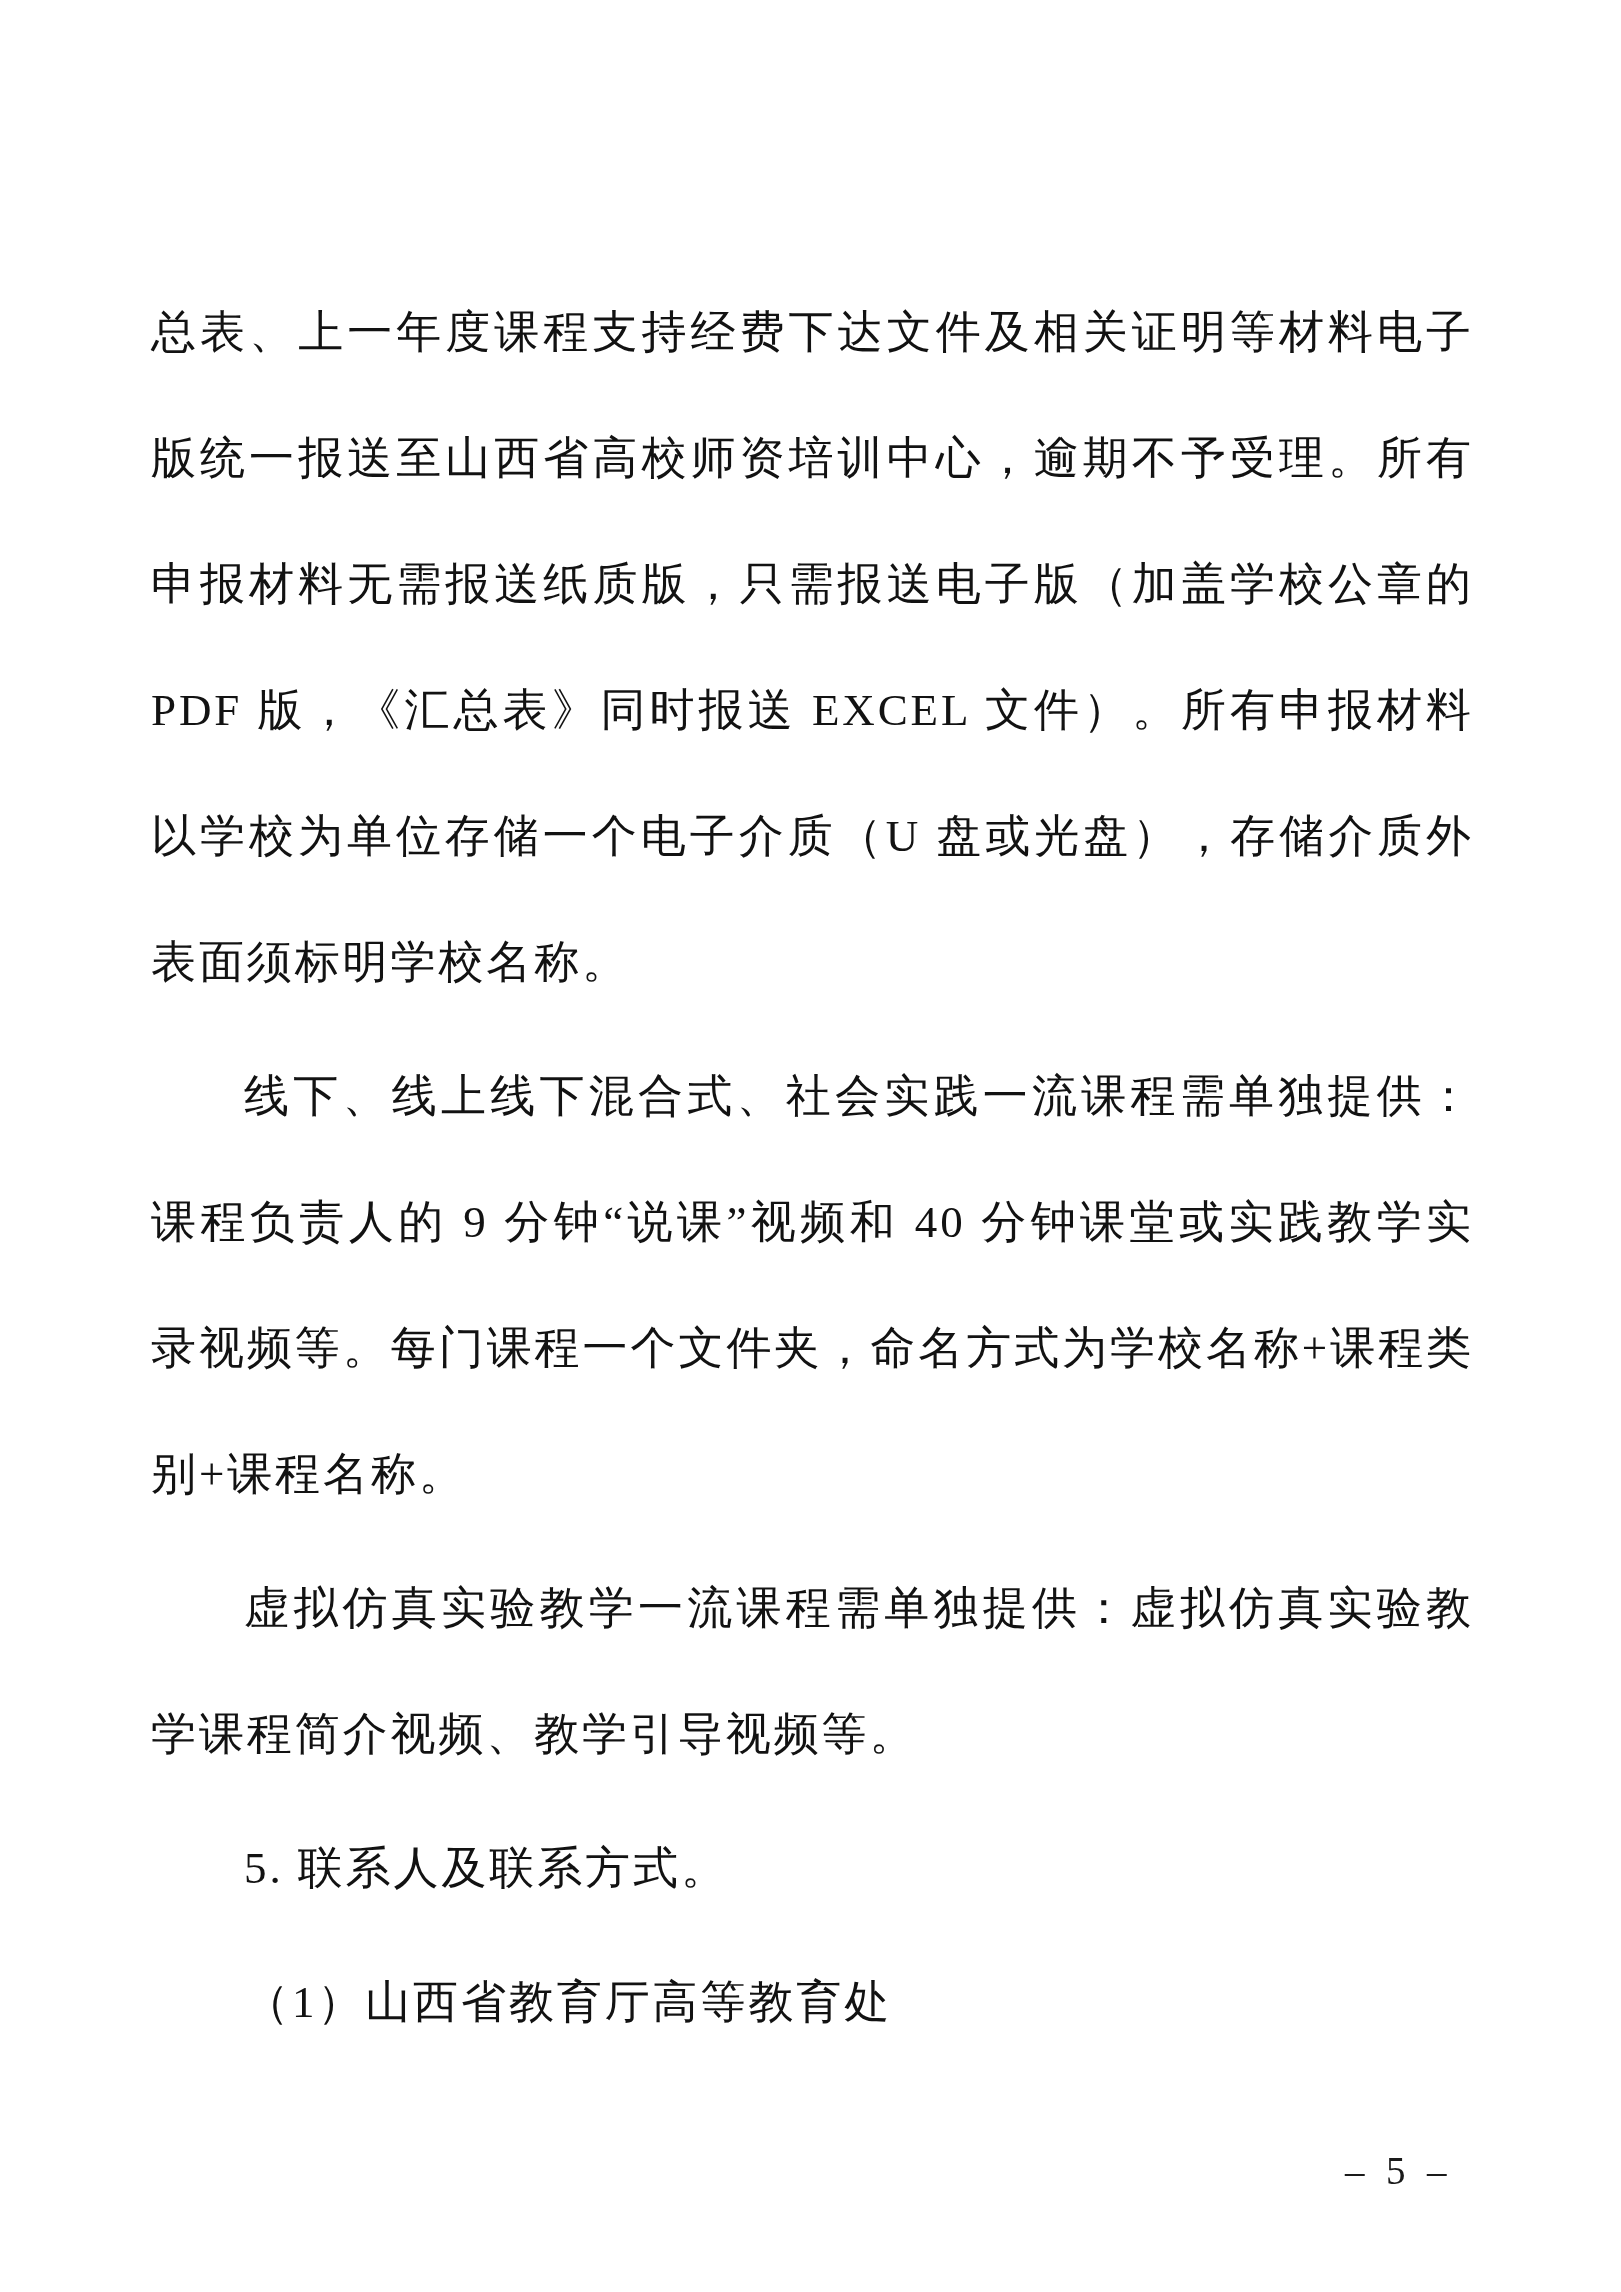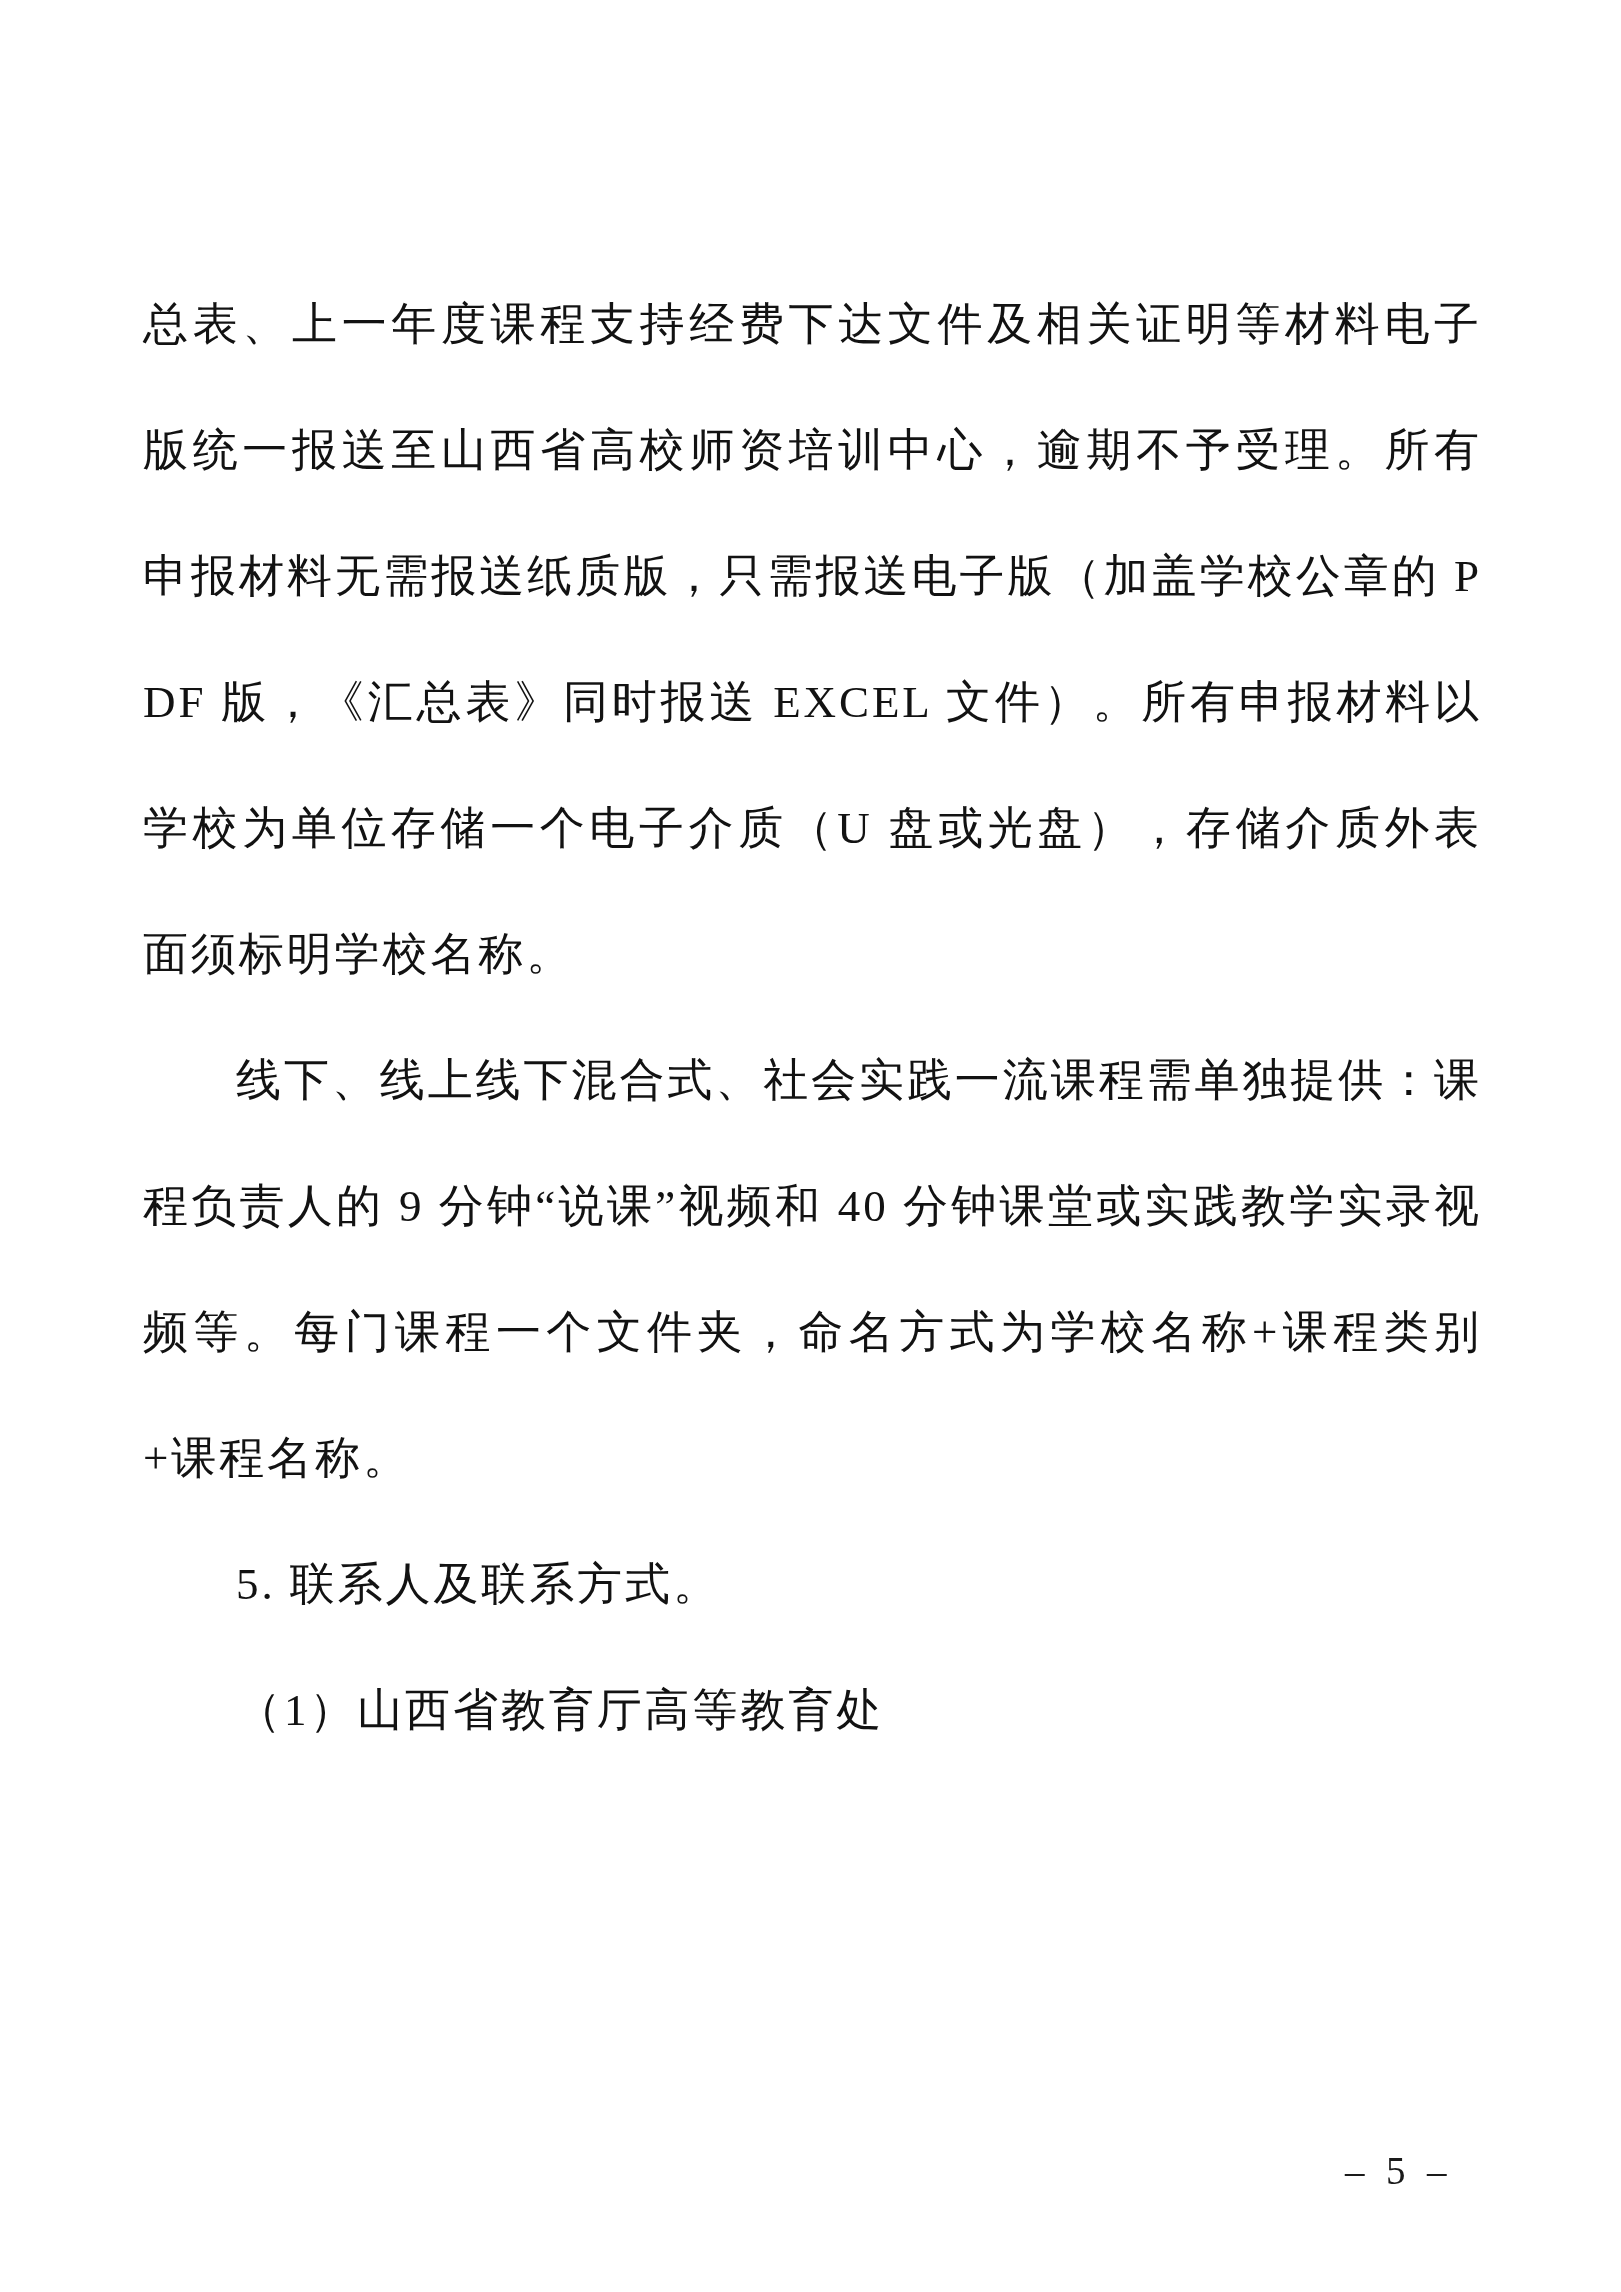--- a/index.html
+++ b/index.html
@@ -17,21 +17,21 @@
     font-family: "Liberation Serif", "DejaVu Serif", serif;
     overflow: hidden;
   }
   .content {
     position: absolute;
     left: 143px;
     top: 261px;
     width: 1339px;
   }
   p.doc-par {
-    margin: 0;
+    margin: 8px;
     font-size: 45px;
     line-height: 126px;
     letter-spacing: 2.9px;
     text-align: justify;
     text-justify: inter-character;
     word-break: break-all;
   }
   p.indent {
     text-indent: 93px;
   }
@@ -45,19 +45,20 @@
     white-space: nowrap;
   }
 </style>
 </head>
 <body>
 
 <div class="page">
   <div class="content">
     <p class="doc-par">总表、上一年度课程支持经费下达文件及相关证明等材料电子版统一报送至山西省高校师资培训中心，逾期不予受理。所有申报材料无需报送纸质版，只需报送电子版（加盖学校公章的 PDF 版，《汇总表》同时报送 EXCEL 文件）。所有申报材料以学校为单位存储一个电子介质（U 盘或光盘），存储介质外表面须标明学校名称。</p>
     <p class="doc-par indent">线下、线上线下混合式、社会实践一流课程需单独提供：课程负责人的 9 分钟“说课”视频和 40 分钟课堂或实践教学实录视频等。每门课程一个文件夹，命名方式为学校名称+课程类别+课程名称。</p>
+    <p class="doc-par indent">虚拟仿真实验教学一流课程需单独提供：虚拟仿真实验教学课程简介视频、教学引导视频等。</p>
     <p class="doc-par indent">5. 联系人及联系方式。</p>
     <p class="doc-par indent">（1）山西省教育厅高等教育处</p>
 
   </div>
   <div class="page-number">– 5 –</div>
 </div>
 
 
 </body></html>

